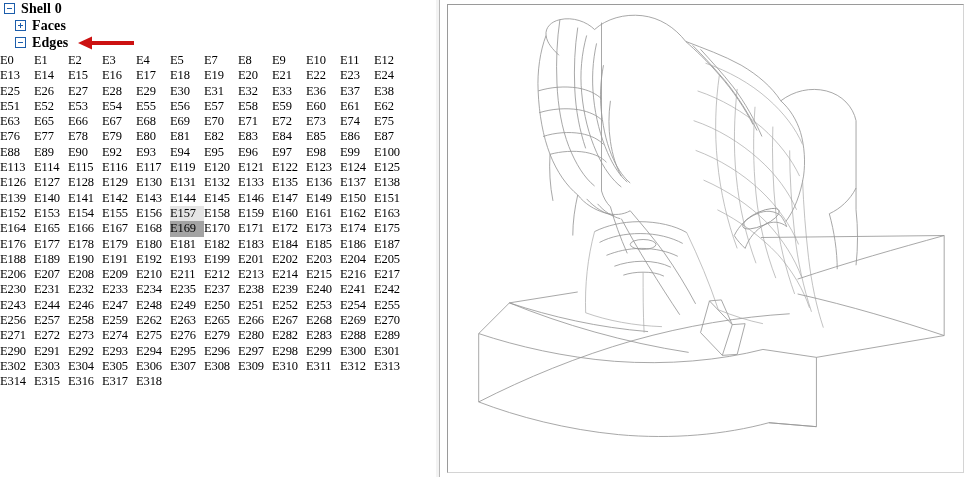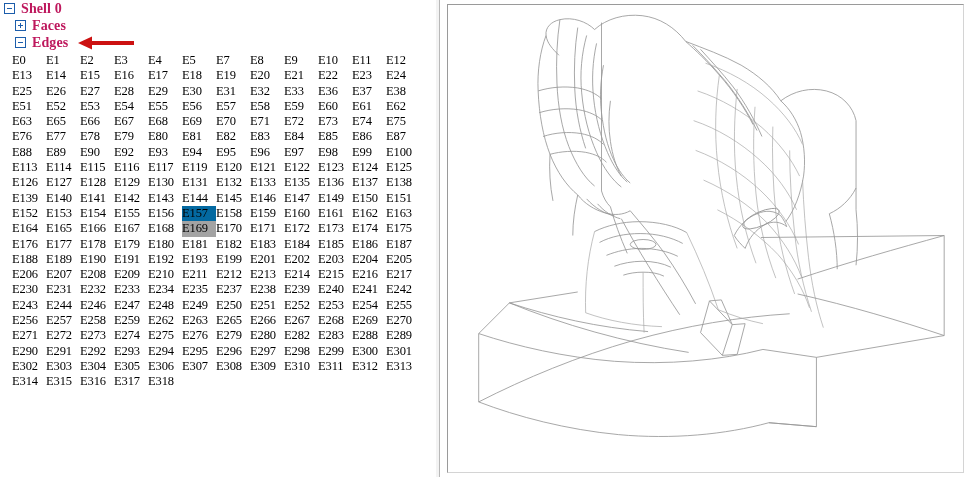--- a/index.html
+++ b/index.html
@@ -70,21 +70,21 @@
     top: 2px;
     width: 1px;
     height: 5px;
     background: #1c5dab;
   }
 
   .node-label {
     font-family: "Liberation Serif", "DejaVu Serif", serif;
     font-size: 14px;
     font-weight: bold;
-    color: #be185d;
+    color: #000000;
     line-height: 17px;
     letter-spacing: 0.1px;
   }
 
   
   #arrow-annotation {
     position: absolute;
     left: 78px;
     top: 36px;
     width: 56px;
@@ -95,36 +95,36 @@
   
   #edge-list {
     position: absolute;
     left: 0;
     top: 53px;
     width: 440px;
   }
   .edge-row {
     display: flex;
     height: 15.3px;
-    padding-left: 12px;
+    padding-left: 0;
     box-sizing: border-box;
   }
   .edge-cell {
     width: 34px;
     flex: 0 0 34px;
     font-family: "Liberation Serif", "DejaVu Serif", serif;
     font-size: 12.5px;
     color: #000000;
     line-height: 15.3px;
     text-align: left;
     white-space: nowrap;
     letter-spacing: -0.1px;
   }
   .edge-cell.hl {
-    background: #0369a1;
+    background: #e5e5e5;
   }
   .edge-cell.hl-soft {
     background: #a3a3a3;
   }
 
   
   #viewport-wrap {
     position: relative;
     flex: 1 1 auto;
     height: 477px;

